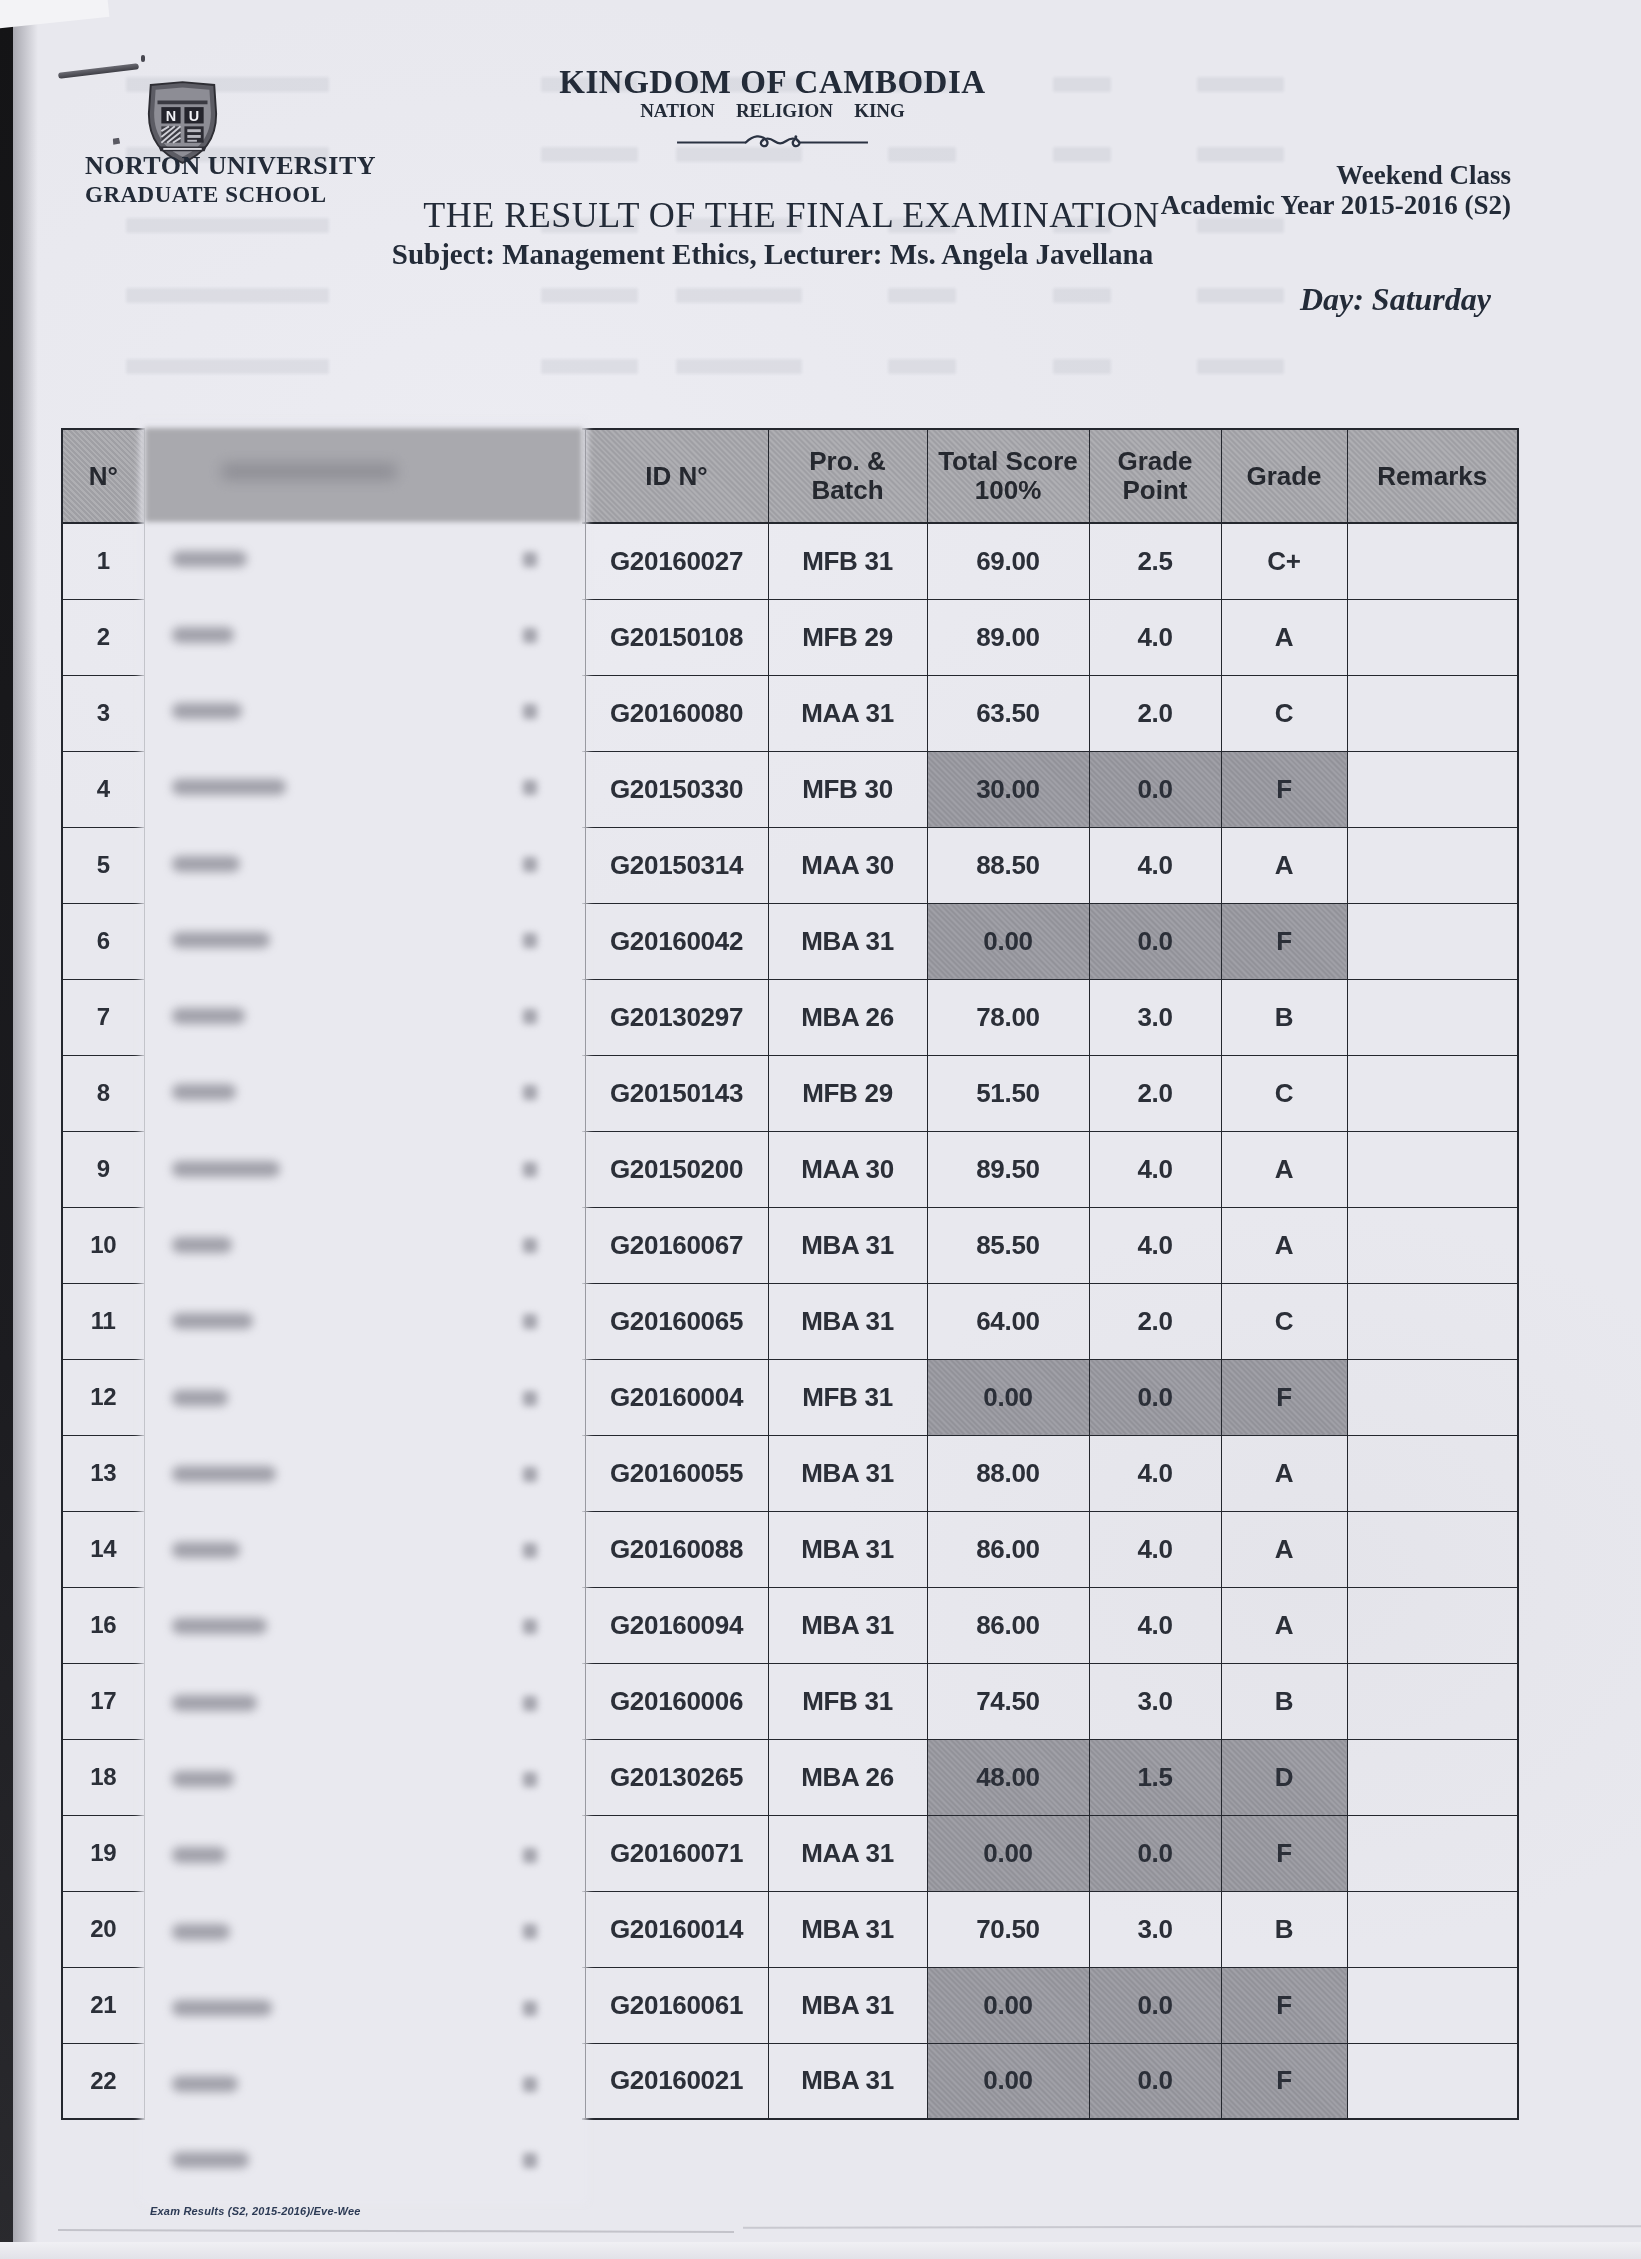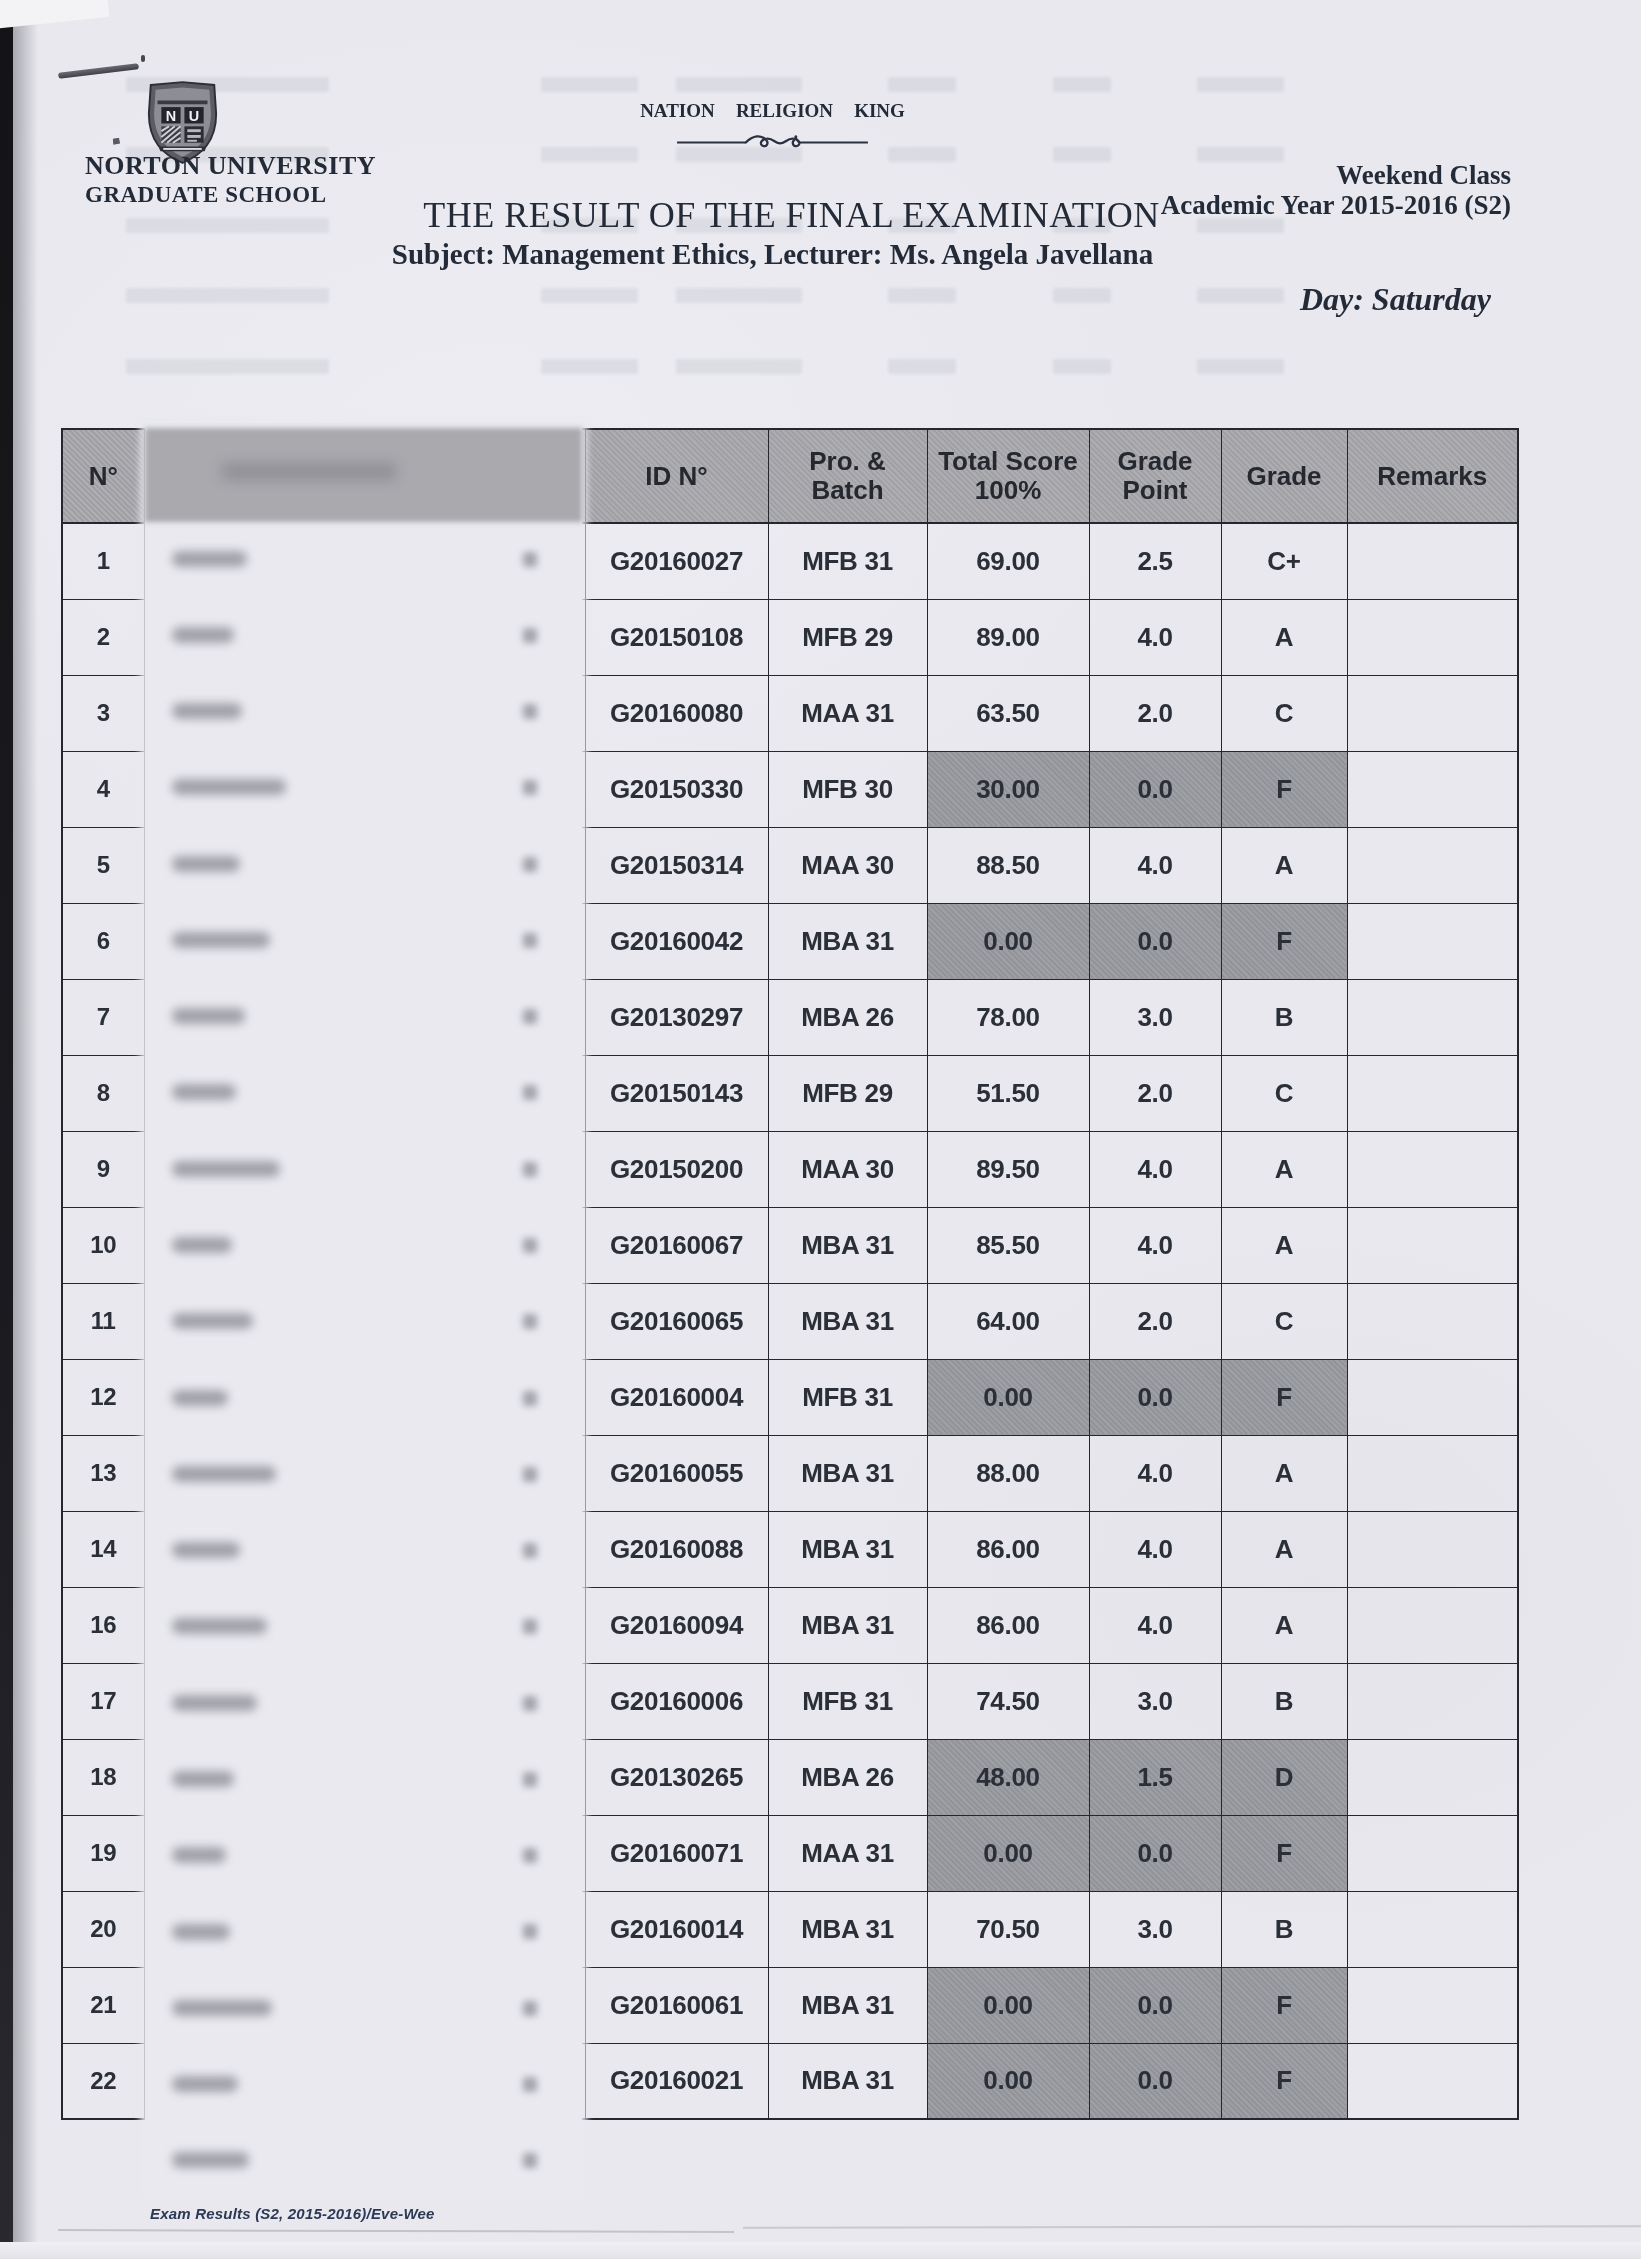--- a/index.html
+++ b/index.html
@@ -39,21 +39,21 @@
   .crest{position:absolute;left:145px;top:81px;width:75px;height:83px;}
   .university{position:absolute;left:85px;top:151px;font-size:26px;font-weight:700;letter-spacing:0.5px;}
   .school{position:absolute;left:85px;top:182px;font-size:23px;font-weight:700;letter-spacing:0.5px;}
   .weekend{position:absolute;right:130px;top:160px;font-size:27px;font-weight:700;text-align:right;}
   .acadyear{position:absolute;right:130px;top:190px;font-size:27px;font-weight:700;text-align:right;}
   .doc-title{position:absolute;left:0;top:194px;width:1583px;text-align:center;
     font-size:36px;font-weight:400;letter-spacing:0.5px;}
   .subject{position:absolute;left:0;top:238px;width:1545px;text-align:center;
     font-size:29px;font-weight:700;}
   .day{position:absolute;right:150px;top:281px;font-size:32px;font-weight:700;font-style:italic;}
-  .footer-note{position:absolute;left:150px;top:2205px;font-size:15px;font-weight:700;font-style:italic;
+  .footer-note{position:absolute;left:150px;top:2205px;font-size:11px;font-weight:700;font-style:italic;
     font-family:"Liberation Sans",sans-serif;color:#2c3a55;letter-spacing:0.2px;}
 
   
   table.results{position:absolute;left:61px;top:428px;width:1457px;border-collapse:collapse;
     table-layout:fixed;font-family:"Liberation Sans",sans-serif;
     border:2.9px solid #24272e;}
   table.results th, table.results td{border:1.9px solid #24272e;text-align:center;
     vertical-align:middle;overflow:hidden;}
   table.results thead tr{height:94px;}
   table.results tbody tr{height:76px;}
@@ -138,20 +138,21 @@
     <rect x="17" y="47" width="20" height="17" fill="#3c3c44"></rect>
     <path d="M17 64 L37 47 M17 58 L31 47 M17 52 L25 47 M23 64 L37 53 M29 64 L37 59" stroke="#cfcfd6" stroke-width="2"></path>
     <rect x="41" y="47" width="20" height="17" fill="#2c2c34"></rect>
     <rect x="44" y="50" width="14" height="3" fill="#b8b8c0"></rect>
     <rect x="44" y="56" width="14" height="3" fill="#b8b8c0"></rect>
     <rect x="44" y="61" width="10" height="2" fill="#b8b8c0"></rect>
     <path d="M14 68 L64 68 L62 73 L16 73 Z" fill="#2e2e36"></path>
     <rect x="19" y="69.5" width="40" height="2" fill="#d8d8de"></rect>
   </svg>
 
+  <div class="kingdom">KINGDOM OF CAMBODIA</div>
   <div class="motto">NATION RELIGION KING</div>
   <svg class="divider" viewBox="0 0 200 22">
     <line x1="0" y1="12" x2="72" y2="12" stroke="#2a3242" stroke-width="2"></line>
     <line x1="128" y1="12" x2="200" y2="12" stroke="#2a3242" stroke-width="2"></line>
     <path d="M72 12 C80 4 88 4 93 9 C97 13 93 18 89 15 C86 13 89 8 95 8 C101 8 103 13 108 13 C113 13 115 8 121 8 C127 8 130 13 127 15 C123 18 119 13 123 9 C128 4 120 4 128 12" fill="none" stroke="#2a3242" stroke-width="2.4" stroke-linecap="round"></path>
   </svg>
   <div class="university">NORTON UNIVERSITY</div>
   <div class="school">GRADUATE SCHOOL</div>
   <div class="weekend">Weekend Class</div>
   <div class="acadyear">Academic Year 2015-2016 (S2)</div>

